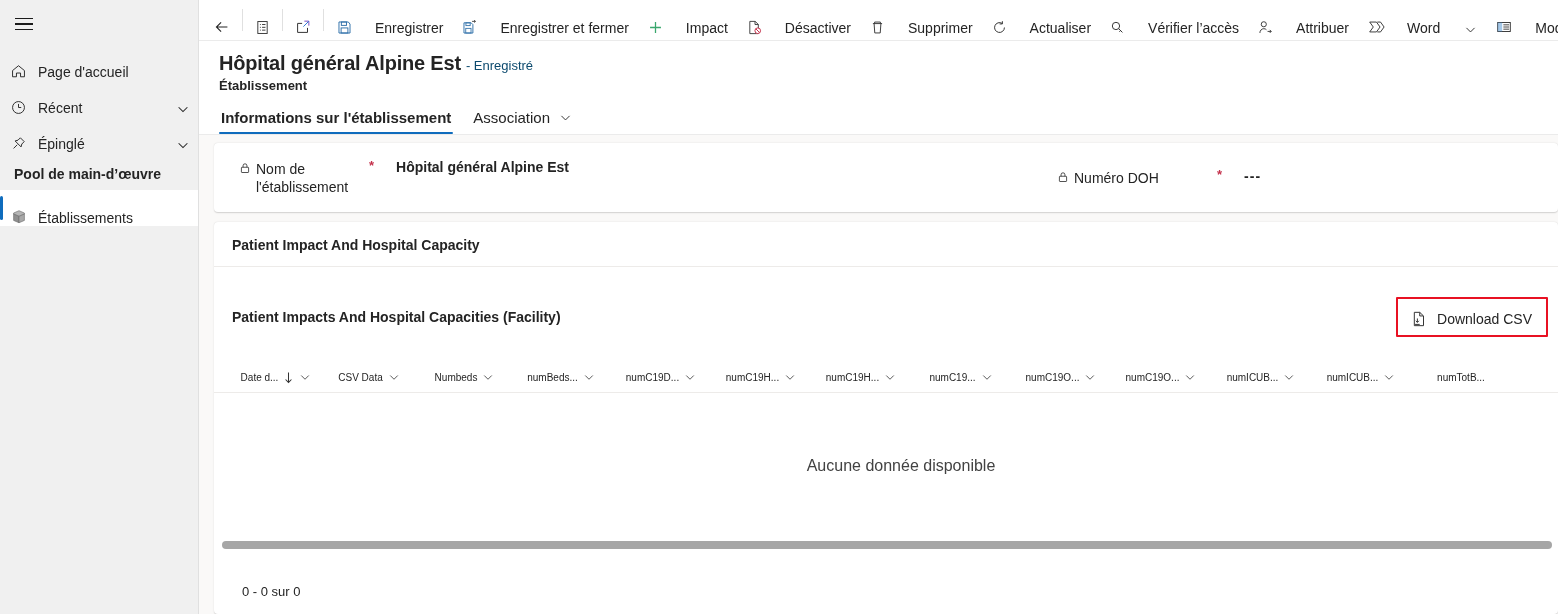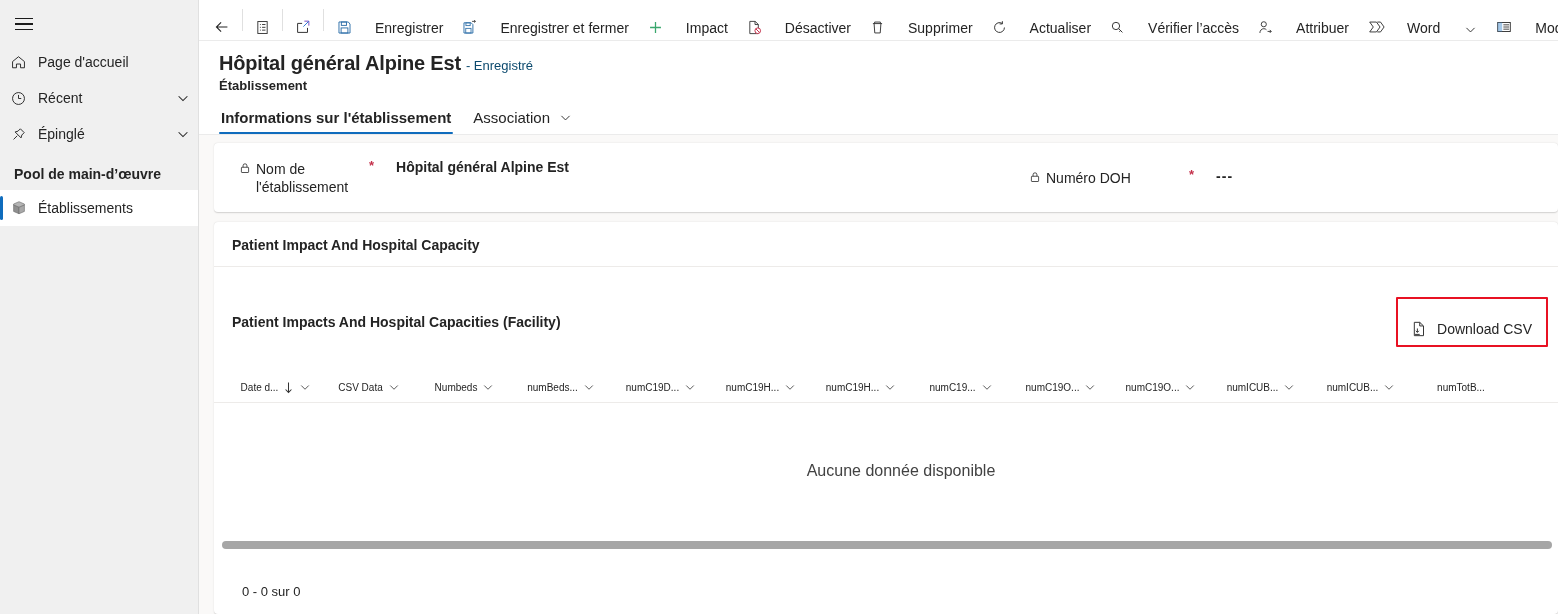--- a/index.html
+++ b/index.html
@@ -19,21 +19,21 @@
     border-right: 1px solid #e0e0e0;
     position: relative;
   }
   .hamburger {
     width: 40px; height: 40px; margin: 4px 0 0 4px;
     display: flex; flex-direction: column; justify-content: center;
     align-items: center; gap: 4px; cursor: pointer;
   }
   .hamburger span { display: block; width: 18px; height: 1.6px; background: #1b1b1b; }
   .nav-item {
-    height: 36px; display: flex; align-items: center;
+    height: 36px; display: flex; align-items: flex-end;
     padding-left: 10px; cursor: pointer; position: relative;
   }
   .nav-item .ic { width: 28px; flex: 0 0 28px; display: flex; align-items: center; justify-content: flex-start; }
   .nav-item .lbl { font-size: 14px; color: #242424; flex: 1; }
   .nav-item .chev { width: 30px; display: flex; align-items: center; justify-content: center; }
   .nav-group-title {
     font-size: 14px; font-weight: 700; color: #242424;
     padding: 14px 0 8px 14px;
   }
   .nav-item.selected { background: #ffffff; }
@@ -79,21 +79,21 @@
   .body {
     flex: 1; background: #faf9f8; padding: 8px 0 0 0; overflow: hidden;
     display: flex; flex-direction: column; gap: 10px;
   }
 
   .card {
     background: #ffffff; border-radius: 4px;
     box-shadow: 0 0.6px 1.8px rgba(0,0,0,0.10), 0 0.3px 0.9px rgba(0,0,0,0.07);
     margin: 0 0 0 215px; margin-left: 15px; margin-right: 0;
   }
-  .card-fields { height: 69px; display: flex; align-items: center; padding: 0 0 0 25px; }
+  .card-fields { height: 69px; display: flex; align-items: center; padding: 0 0 0 25px; gap: 28px; }
 
   .field { display: flex; align-items: flex-start; }
   .field-label {
     display: flex; align-items: flex-start; gap: 5px;
     font-size: 14px; color: #242424; line-height: 18px; padding-top: 1px;
   }
   .field-label .lock { flex: 0 0 12px; padding-top: 2px; }
   .field-label .txt { display: block; max-width: 95px; }
   .req { color: #c4314b; font-size: 13px; font-weight: 700; line-height: 14px; }
   .field-value { font-size: 14px; font-weight: 700; color: #242424; }
@@ -110,21 +110,21 @@
   }
   .grid-subtitle { font-size: 14px; font-weight: 700; color: #242424; }
 
   .dl-wrap { position: relative; padding: 3px; }
   .dl-highlight {
     position: absolute; inset: 0; border: 2.5px solid #e81123; border-radius: 1px;
     pointer-events: none;
   }
   .dl-btn {
     display: inline-flex; align-items: center; gap: 9px;
-    padding: 20px 13px 6px 11px; font-size: 14px; color: #242424;
+    padding: 10px 13px 6px 11px; font-size: 14px; color: #242424;
     background: #fff; cursor: pointer; border-radius: 2px;
   }
 
   .grid-head {
     display: flex; align-items: flex-start; height: 32px;
     border-bottom: 1px solid #edebe9; padding-left: 18px;
     font-size: 10px; font-weight: 400; color: #242424;
     overflow: hidden; white-space: nowrap;
   }
   .col {

